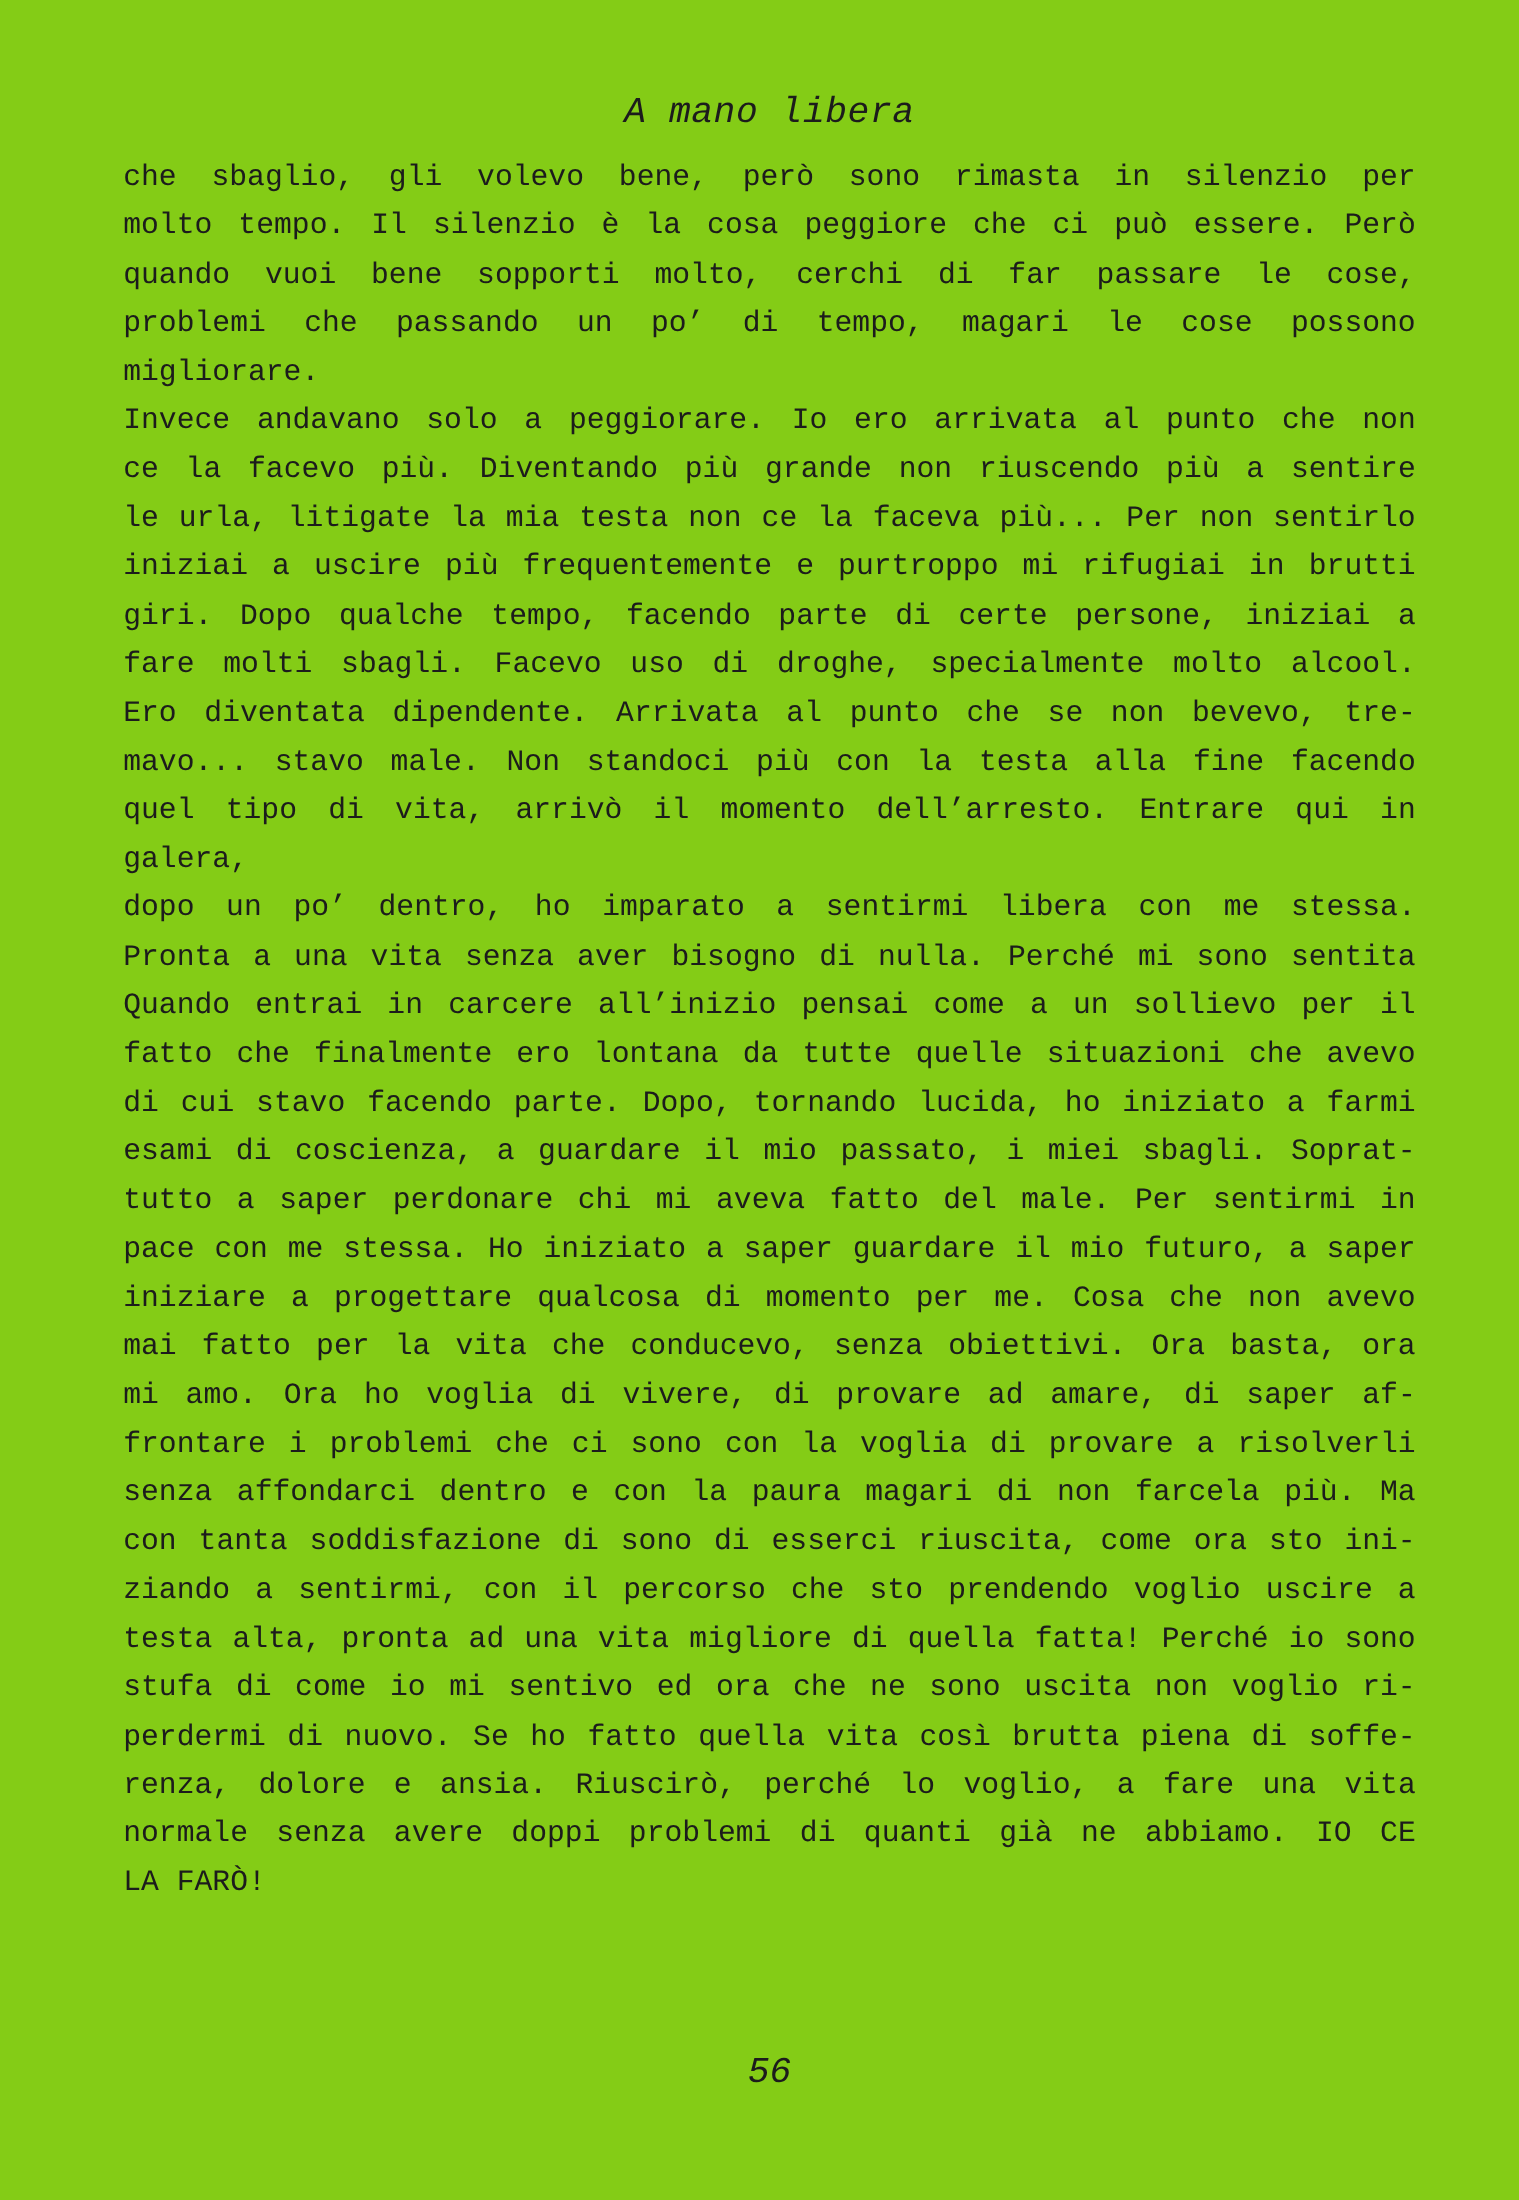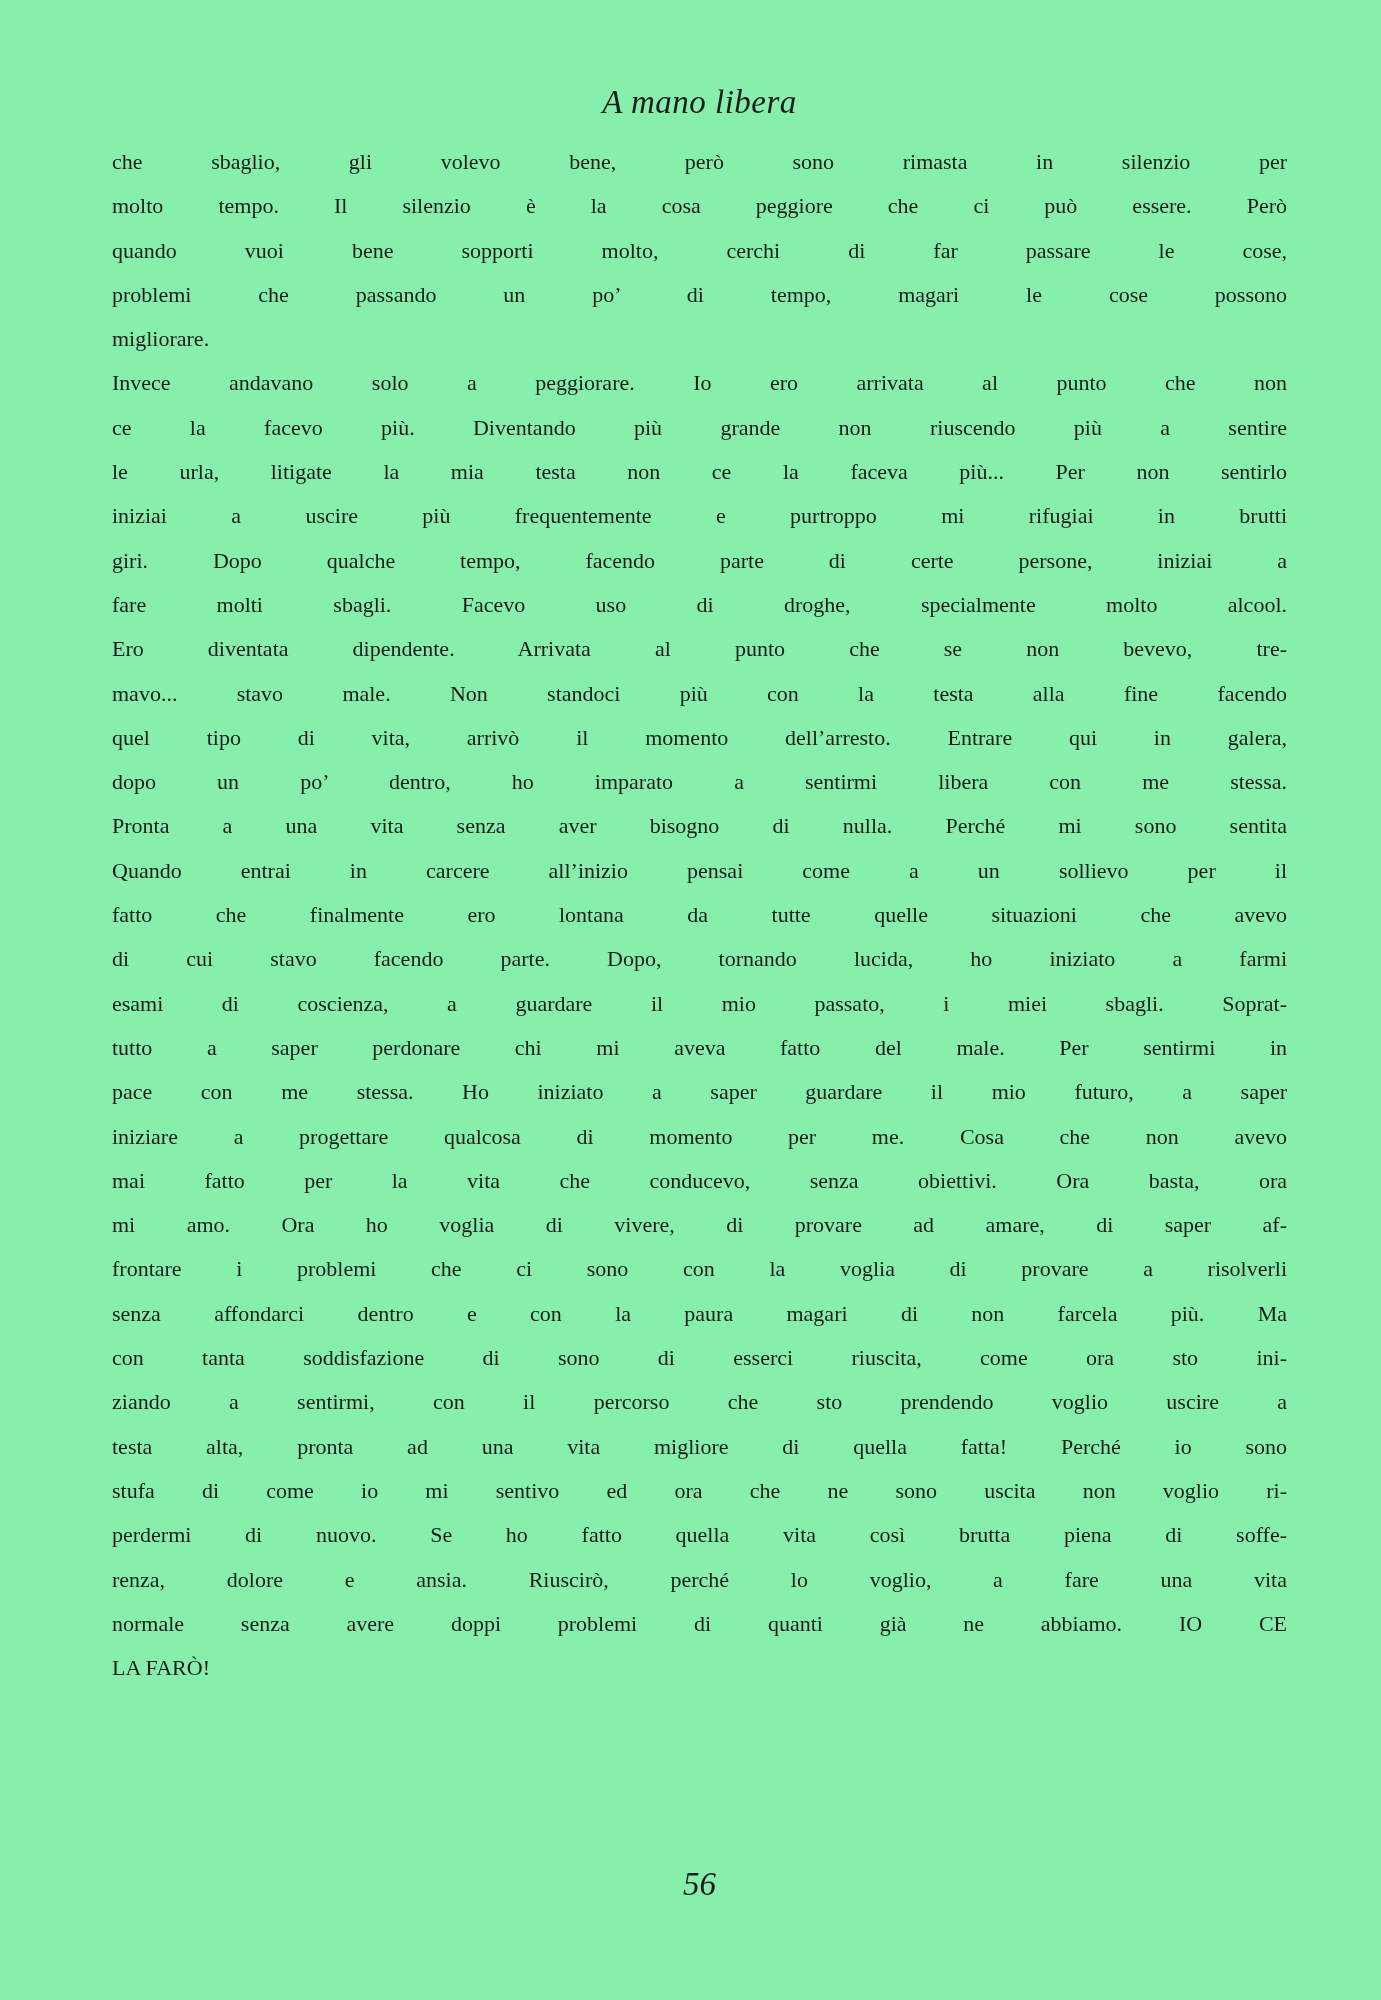--- a/index.html
+++ b/index.html
@@ -11,38 +11,39 @@
     width: 1381px;
     height: 2000px;
     position: relative;
     font-family: "Liberation Serif", "DejaVu Serif", serif;
     color: #1c1c1c;
     overflow: hidden;
   }
   .page {
     position: absolute;
     inset: 0;
-    background: #86efac;
+    background: #84cc16;
+    font-family: Liberation Mono, monospace;
   }
   .page-title {
     position: absolute;
     top: 84px;
     left: 112px;
     width: 1175px;
     text-align: center;
     font-style: italic;
     font-size: 33px;
     letter-spacing: 0.5px;
   }
   .page-body {
     position: absolute;
     top: 140px;
     left: 112px;
     width: 1175px;
-    font-size: 22px;
+    font-size: 27px;
     line-height: 44.3px;
   }
   .paragraph {
     margin: 0;
   }
   .line {
     text-align: justify;
     text-align-last: justify;
     white-space: normal;
   }

